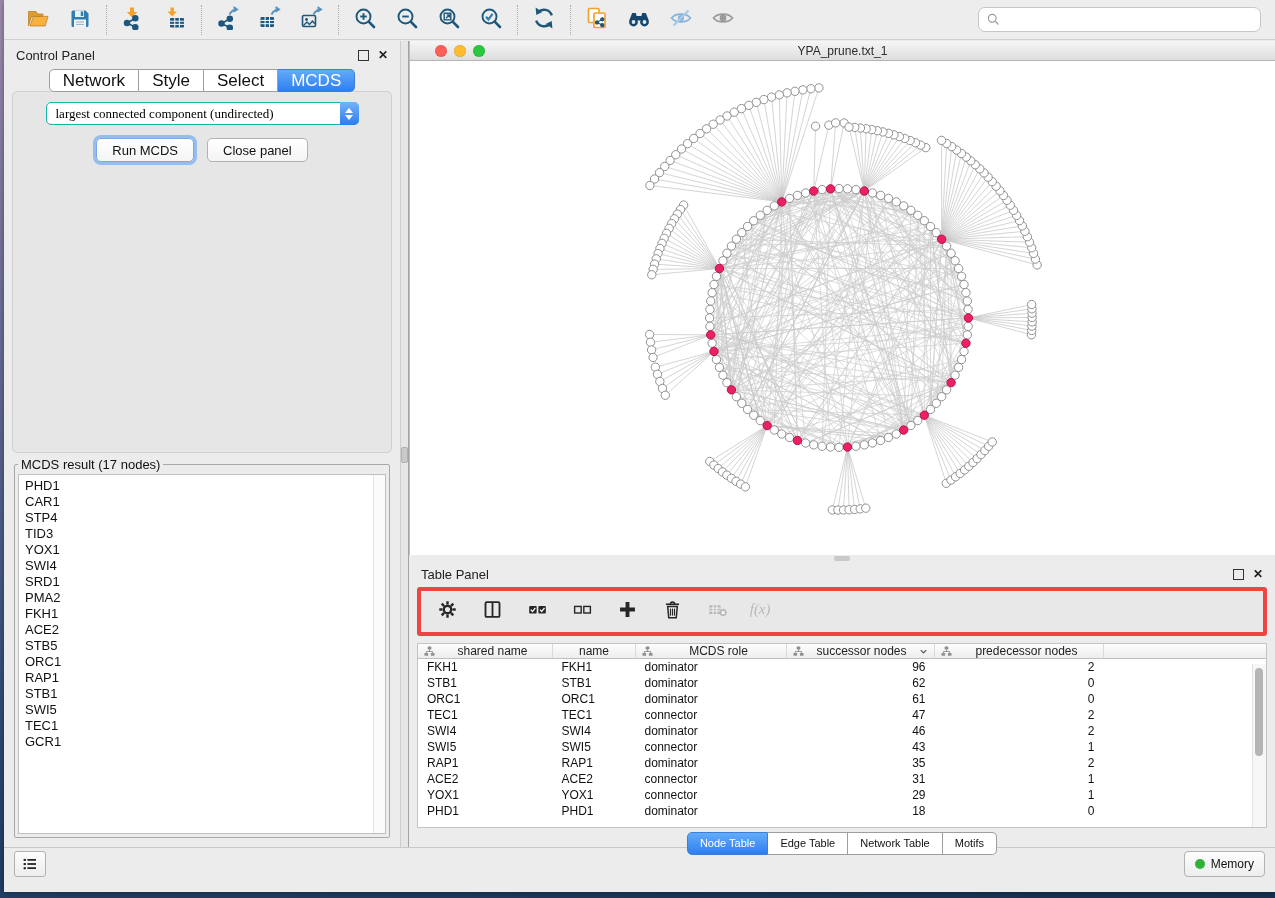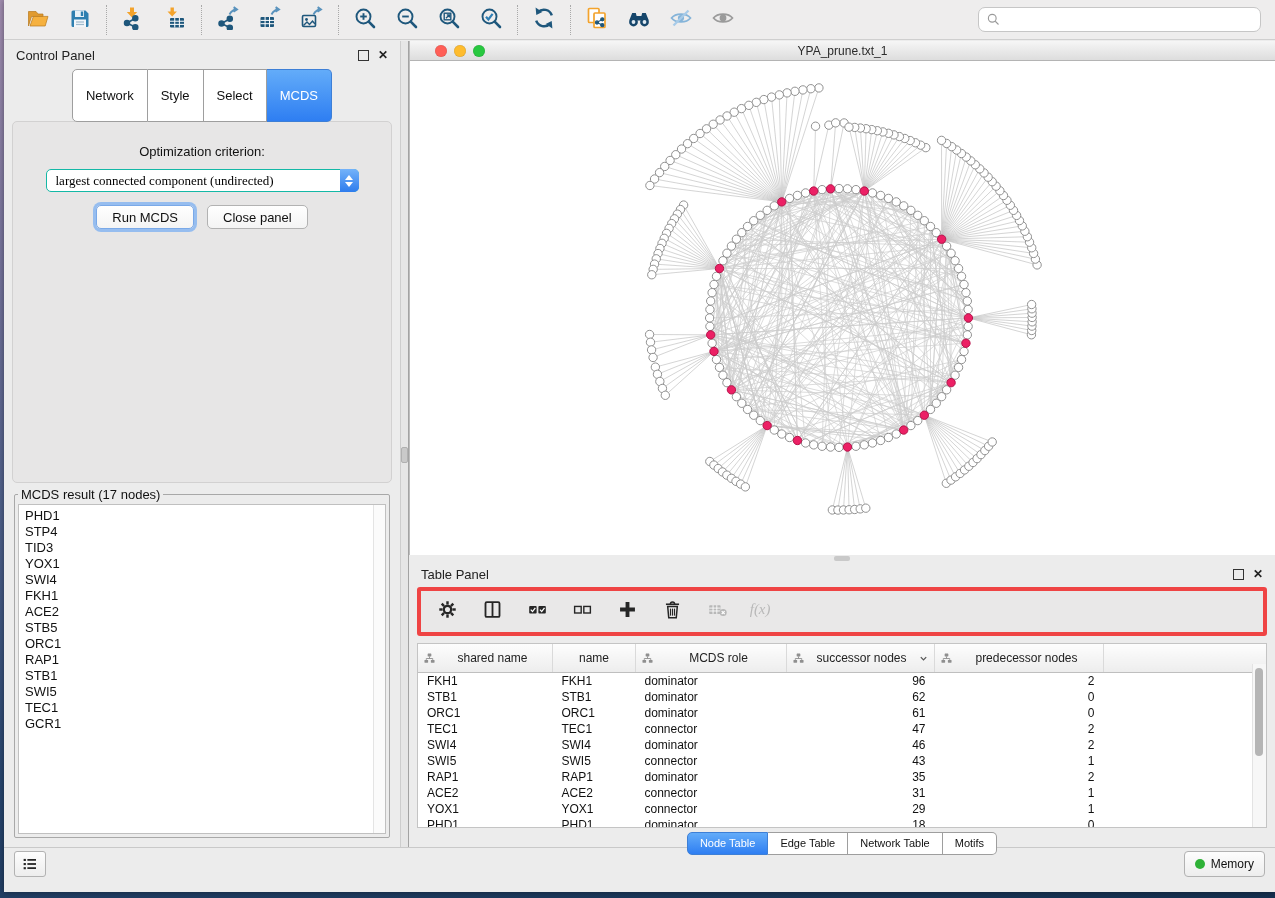--- a/index.html
+++ b/index.html
@@ -22,21 +22,21 @@
   
   .main{position:absolute;top:41px;bottom:34px;left:0;right:0;display:flex;}
   
   .control-panel{width:396px;flex:0 0 396px;background:#ececec;display:flex;flex-direction:column;box-sizing:border-box;}
   .cp-header,.tp-header{display:flex;align-items:center;padding:0 12px;font-size:13px;color:#222;}
   .cp-header{height:28px;}
   .win-icons{margin-left:auto;display:flex;align-items:center;gap:9px;}
   .float-box{width:9px;height:9px;border:1.5px solid #333;display:inline-block;cursor:pointer;}
   .close-x{font-size:12px;font-weight:bold;color:#222;cursor:pointer;line-height:1;}
   .cp-tabs,.tp-tabs{display:flex;justify-content:center;position:relative;z-index:2;}
-  .cp-tab,.tp-tab{border:1px solid #9e9e9e;border-left:none;background:#fff;padding:18px 13px;font-size:13px;color:#111;cursor:pointer;line-height:15px;}
+  .cp-tab,.tp-tab{border:1px solid #9e9e9e;border-left:none;background:#fff;padding:3px 13px;font-size:17px;color:#111;cursor:pointer;line-height:15px;}
   .cp-tab:first-child,.tp-tab:first-child{border-left:1px solid #9e9e9e;border-radius:5px 0 0 5px;}
   .cp-tab:last-child,.tp-tab:last-child{border-radius:0 5px 5px 0;}
   .cp-tab.active,.tp-tab.active{background:linear-gradient(#63acf9,#2e7ef2);color:#fff;border-color:#3d7fd6;}
   .cp-box{margin:-1px 8px 0;height:362px;background:#e7e6e6;border:1px solid #d2d1d1;border-radius:5px;box-sizing:border-box;}
   .opt-label{text-align:center;margin-top:22px;font-size:13px;color:#111;}
   .select-control{margin:10px auto 0;width:313px;height:23px;background:#fff;border:1px solid #14b8a6;border-radius:5px;display:flex;align-items:center;padding-left:9px;box-sizing:border-box;font-size:13px;cursor:pointer;font-family:Liberation Serif, serif;}
   .select-value{flex:1;white-space:nowrap;overflow:hidden;}
   .spinner{width:19px;height:23px;margin-right:-1px;border-radius:0 5px 5px 0;background:linear-gradient(#74b3f9,#2e7ced);display:flex;flex-direction:column;align-items:center;justify-content:center;gap:2px;}
   .tri-up{width:0;height:0;border-left:4px solid transparent;border-right:4px solid transparent;border-bottom:5px solid #fff;}
   .tri-down{width:0;height:0;border-left:4px solid transparent;border-right:4px solid transparent;border-top:5px solid #fff;}
@@ -68,21 +68,21 @@
   
   .table-panel{flex:1;min-height:0;background:#ececec;display:flex;flex-direction:column;}
   .tp-header{height:24px;flex:0 0 24px;}
   .tp-toolbar{margin:1px 8px 7px;height:41px;flex:0 0 41px;background:#e9e8e8;border:4px solid #ef4444;border-radius:3px;display:flex;align-items:center;gap:21px;padding:0 14px;}
   .tp-tool{display:inline-flex;width:24px;height:24px;align-items:center;justify-content:center;cursor:pointer;}
   .tp-tool svg{width:21px;height:21px;}
   .tp-tool.wide svg{width:32px;}
   .tp-tool.disabled{cursor:default;}
   .tp-tablewrap{margin:0 8px;flex:1;min-height:0;background:#fff;border:1px solid #c4c4c4;position:relative;overflow:hidden;}
   table{border-collapse:collapse;width:100%;table-layout:fixed;}
-  th{height:28px;background:linear-gradient(#fdfdfd,#ededed);border-right:1px solid #dadada;border-bottom:1px solid #bfbfbf;font-weight:normal;font-size:12px;color:#222;padding:0;}
+  th{height:14px;background:linear-gradient(#fdfdfd,#ededed);border-right:1px solid #dadada;border-bottom:1px solid #bfbfbf;font-weight:normal;font-size:12px;color:#222;padding:0;}
   th .th-inner{display:flex;align-items:center;padding:0 6px;gap:4px;}
   th .th-label{flex:1;text-align:center;white-space:nowrap;overflow:hidden;}
   th.filler{border-right:none;}
   td{height:16px;font-size:12px;color:#111;padding:0 9px;white-space:nowrap;overflow:hidden;}
   td.num{text-align:right;}
   .tbl-scrollbar{position:absolute;top:20px;right:0;bottom:0;width:13px;background:#f7f7f7;border-left:1px solid #e3e3e3;}
   .tbl-thumb{position:absolute;top:4px;left:2px;width:8px;height:88px;background:#b5b5b5;border-radius:5px;}
   .tp-tabs{height:30px;flex:0 0 30px;display:flex;justify-content:center;align-items:center;}
   .tp-tab{font-size:11px;padding:3px 12px;}
   
@@ -278,41 +278,43 @@
           <span class="close-x">✕</span>
         </span>
       </div>
       <div class="cp-tabs" id="cp-tabs">
           <span class="cp-tab">Network</span>
           <span class="cp-tab">Style</span>
           <span class="cp-tab">Select</span>
           <span class="cp-tab active">MCDS</span>
         </div>
       <div class="cp-box">
-        <div class="opt-label">Optimization criterion:</div>
         <div class="select-control">
           <span class="select-value">largest connected component (undirected)</span>
           <span class="spinner">
               <i class="tri-up"></i>
               <i class="tri-down"></i>
             </span>
         </div>
         <div class="btn-row">
           <button class="btn focused">Run MCDS</button>
           <button class="btn">Close panel</button>
         </div>
       </div>
       <fieldset class="mcds-fieldset">
         <legend>MCDS result (17 nodes)</legend>
         <div class="mcds-list" id="mcds-list">
             <div class="mcds-item">PHD1</div>
+            <div class="mcds-item">CAR1</div>
             <div class="mcds-item">STP4</div>
             <div class="mcds-item">TID3</div>
             <div class="mcds-item">YOX1</div>
             <div class="mcds-item">SWI4</div>
+            <div class="mcds-item">SRD1</div>
+            <div class="mcds-item">PMA2</div>
             <div class="mcds-item">FKH1</div>
             <div class="mcds-item">ACE2</div>
             <div class="mcds-item">STB5</div>
             <div class="mcds-item">ORC1</div>
             <div class="mcds-item">RAP1</div>
             <div class="mcds-item">STB1</div>
             <div class="mcds-item">SWI5</div>
             <div class="mcds-item">TEC1</div>
             <div class="mcds-item">GCR1</div>
             <div class="mcds-scroll"></div>

